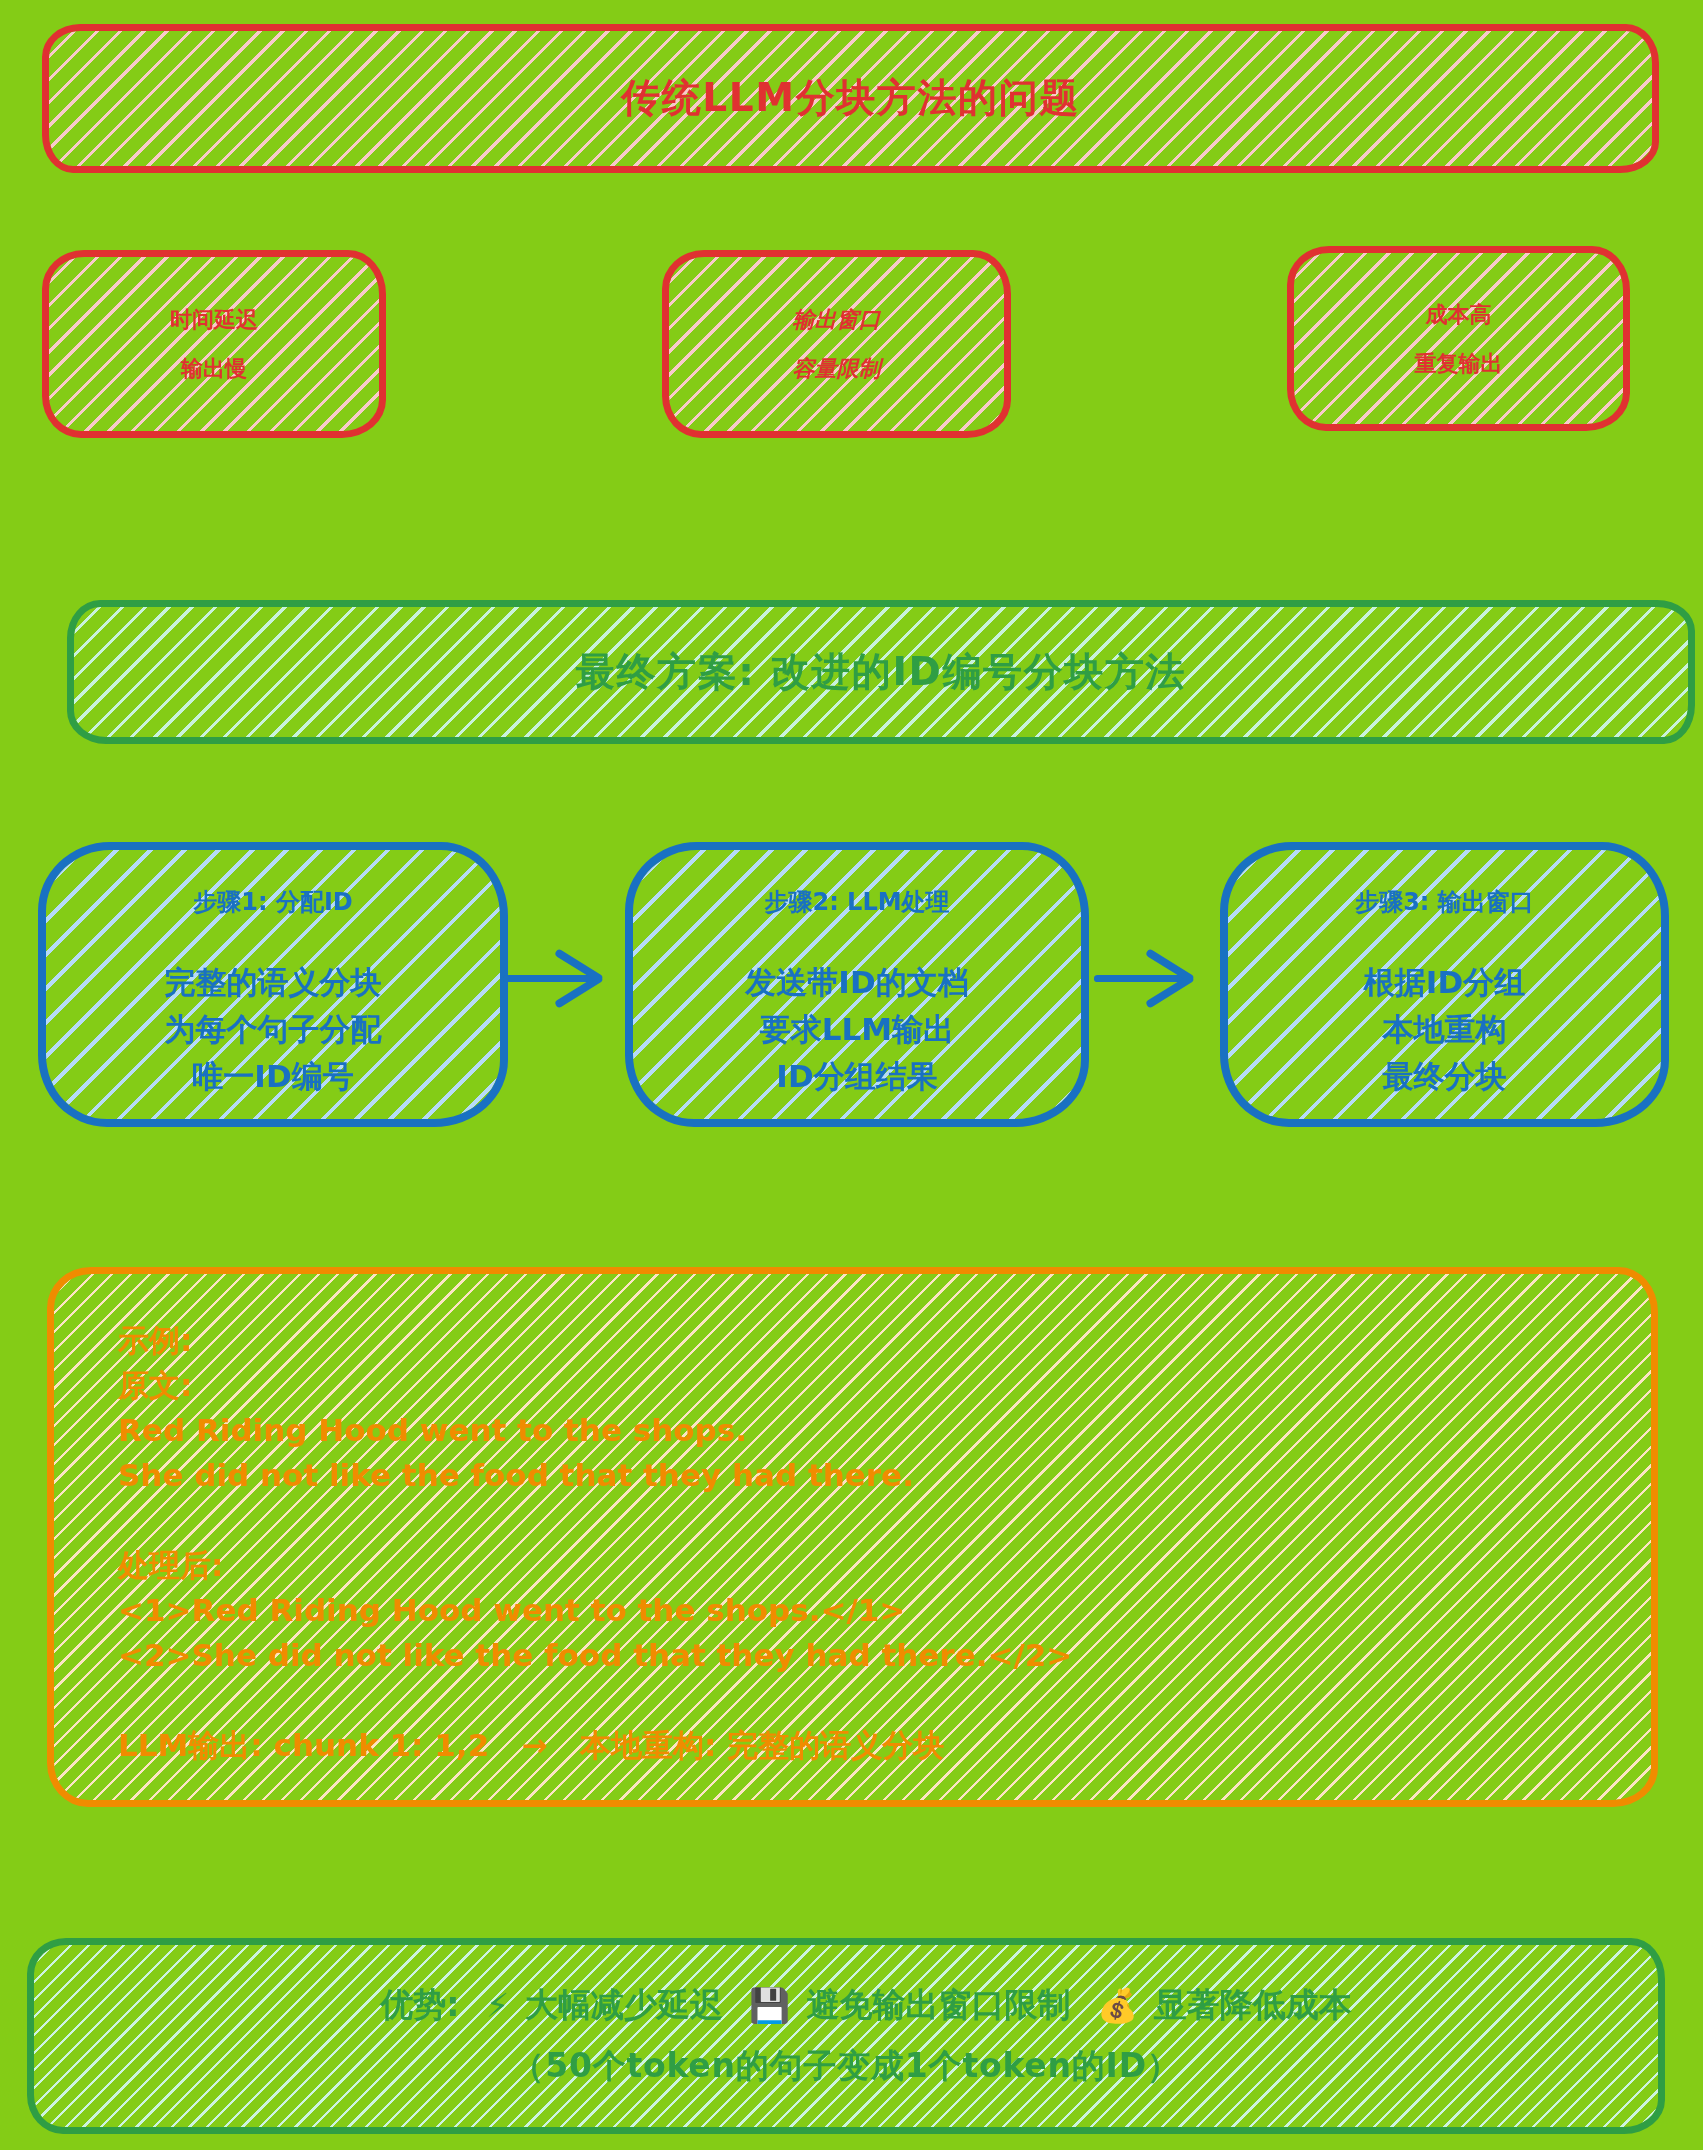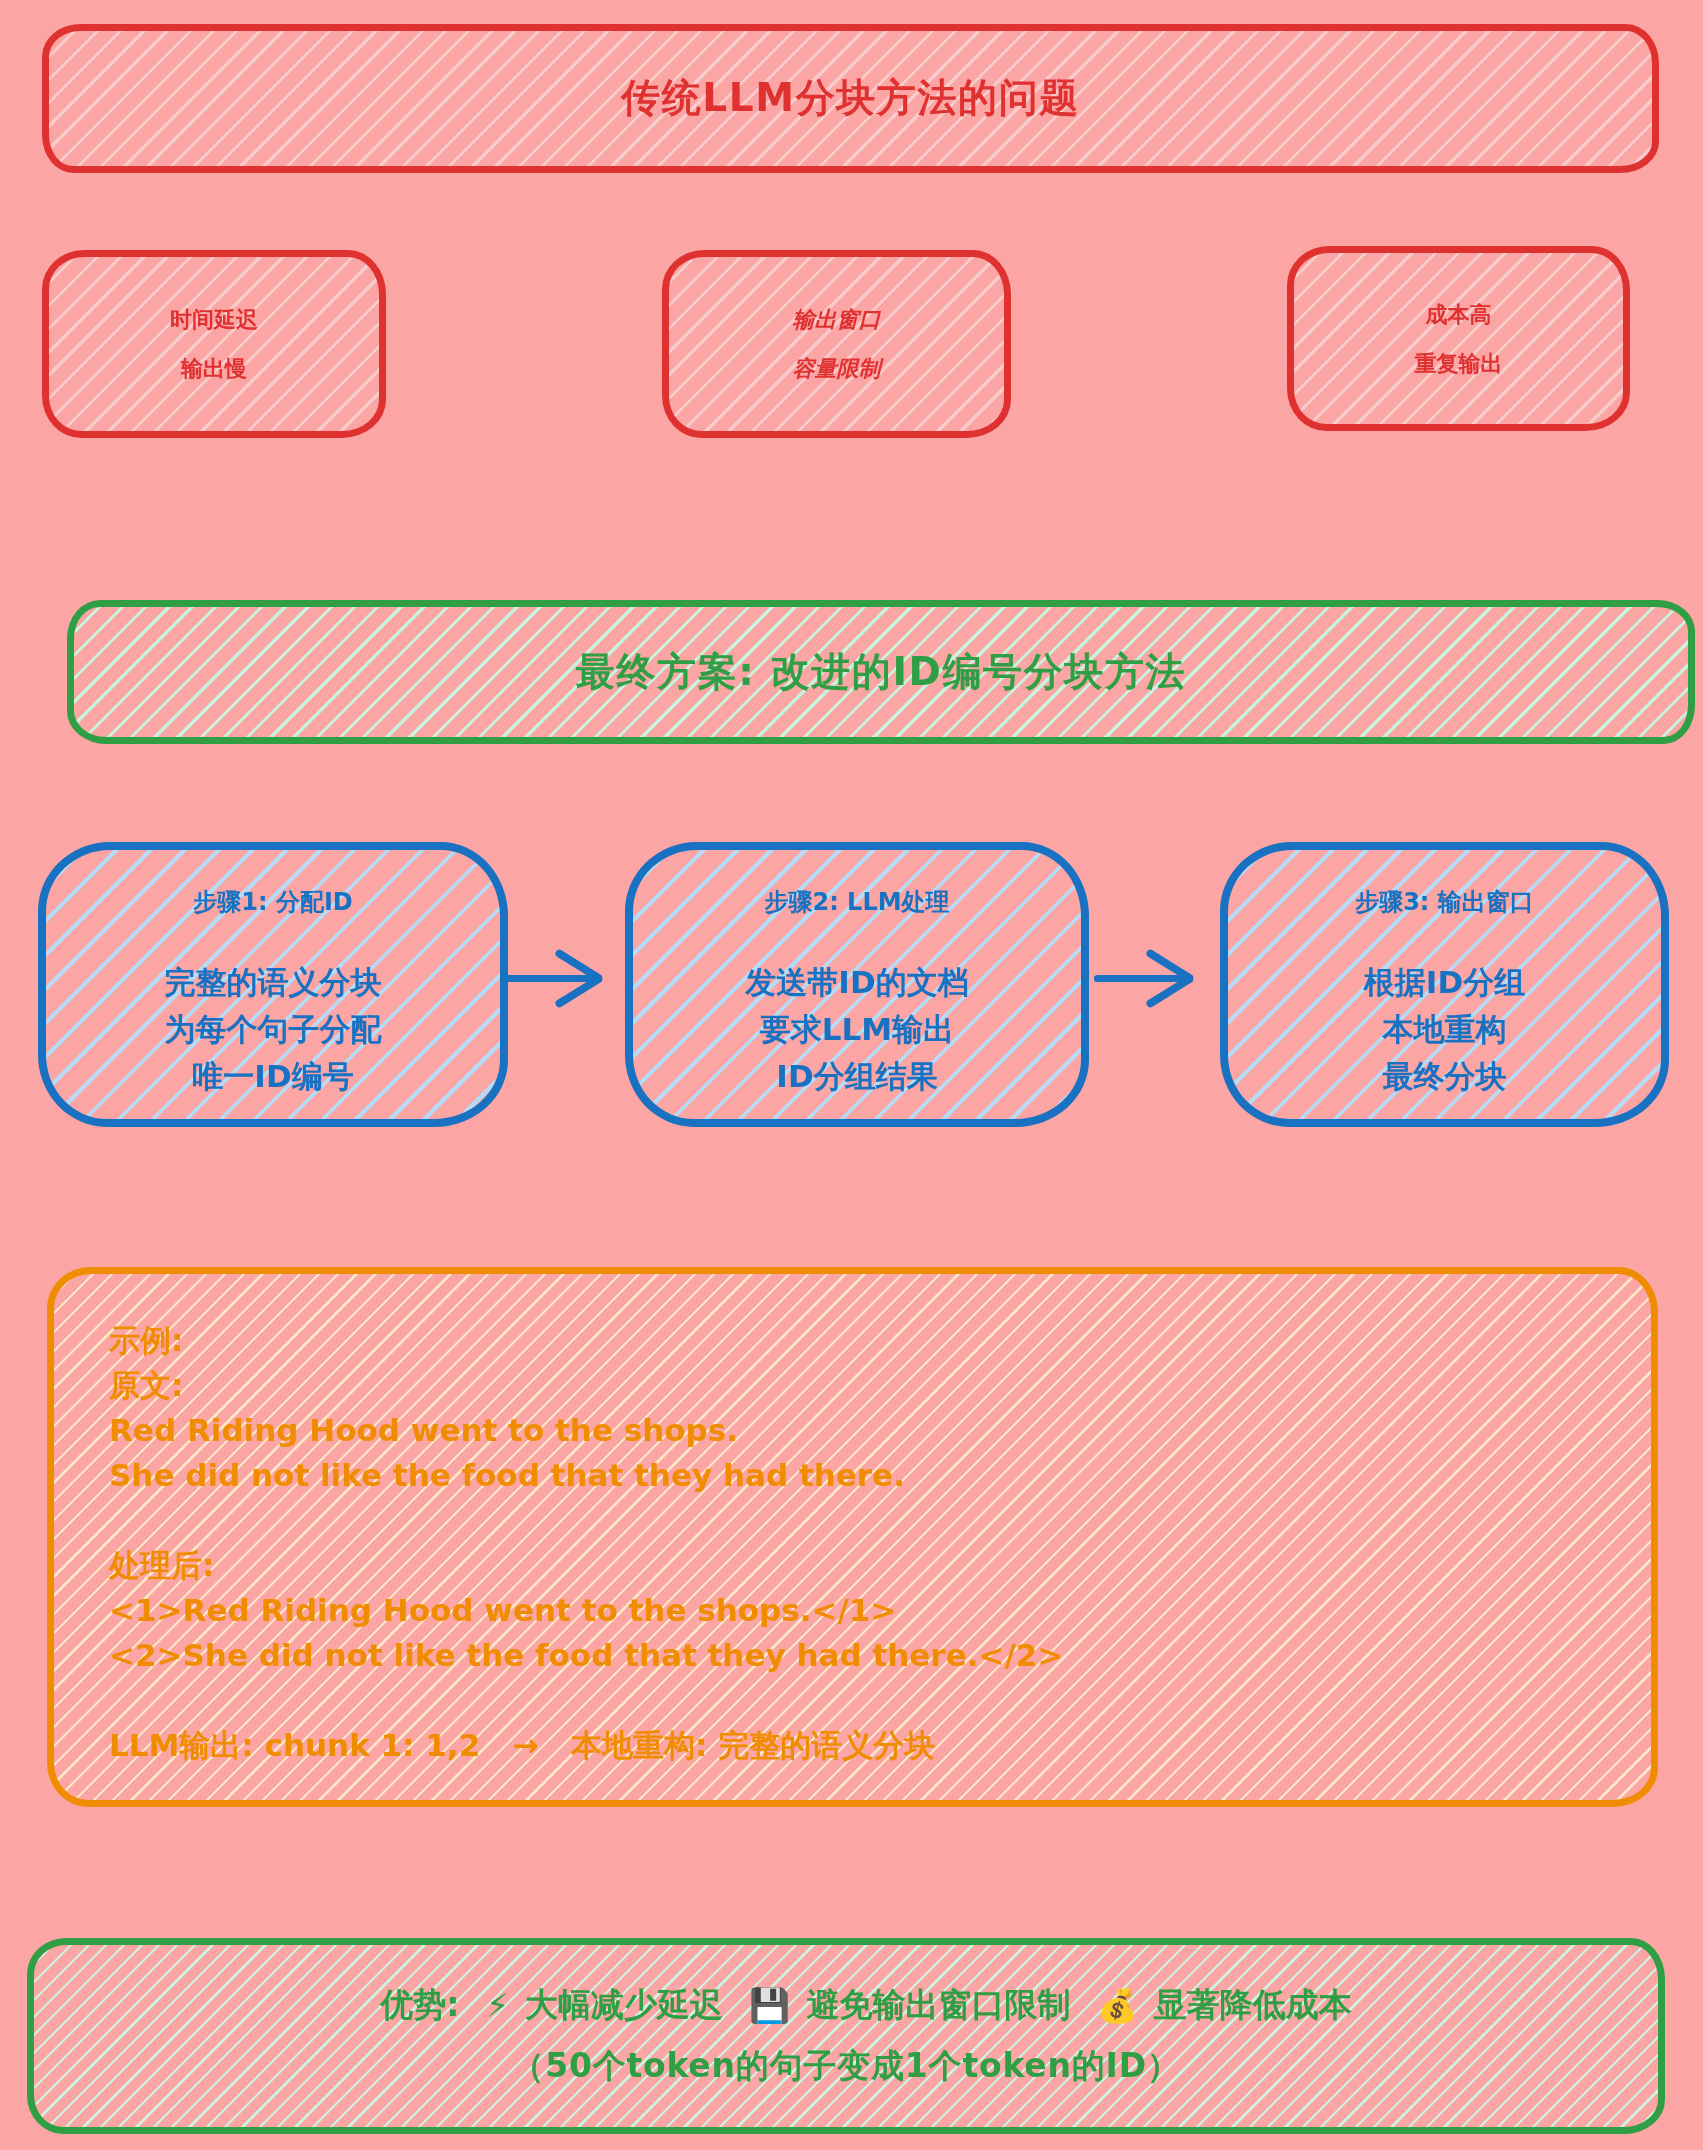--- a/index.html
+++ b/index.html
@@ -1,21 +1,21 @@
 <!DOCTYPE html>
 <html style="font-size:12.5px"><head>
 <meta charset="utf-8">
 <style>
   html, body { margin: 0; padding: 0; background: #ffffff; }
   body { font-family: "DejaVu Sans", "Liberation Sans", sans-serif; }
   #canvas {
     position: relative;
     width: 1703px;
     height: 2151px;
-    background: #fca5a5;
+    background: #84cc16;
     overflow: hidden;
   }
   .box {
     position: absolute;
     box-sizing: border-box;
     background-clip: padding-box !important;
     display: flex;
     flex-direction: column;
     align-items: center;
     justify-content: center;
@@ -101,20 +101,21 @@
     justify-content: flex-start;
     text-align: left;
     padding: 44px 55px;
   }
   .ex-line {
     font-size: 31px;
     font-weight: 700;
     min-height: 45px;
     line-height: 45px;
     white-space: pre-wrap;
+    margin-left: 9px;
   }
 
   .green-footer {
     left: 27px; top: 1938px; width: 1638px; height: 196px;
     border: 7.8px solid #2f9e44;
     border-radius: 39px 34px 41px 36px / 36px 41px 34px 39px;
     color: #2f9e44;
     font-size: 33px;
     font-weight: 700;
     gap: 15.7px;

